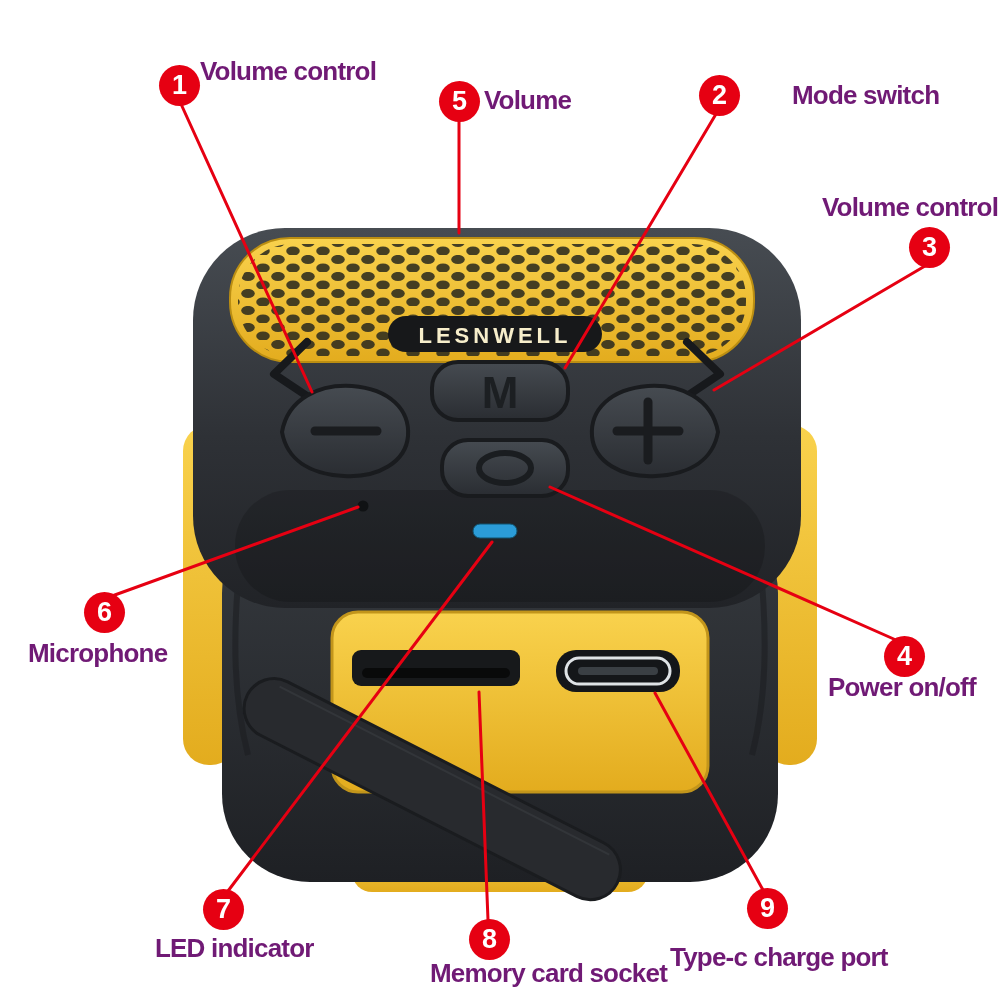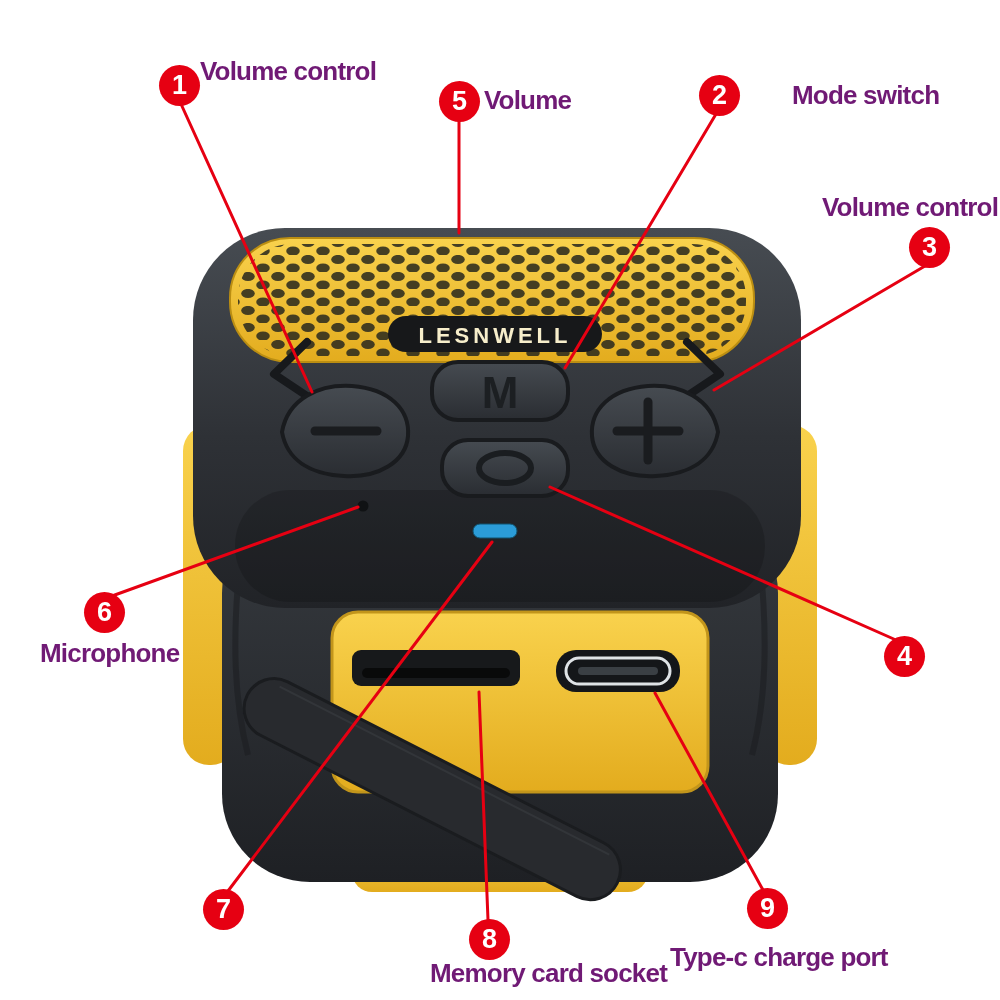--- a/index.html
+++ b/index.html
@@ -137,28 +137,30 @@
   <div class="badge" style="left:159px; top:65px;">1</div>
   <div class="callout-label" style="left:200px; top:56px;">Volume control</div>
 
   <div class="badge" style="left:699px; top:75px;">2</div>
   <div class="callout-label" style="left:744px; top:80px;margin-left:48px;">Mode switch</div>
 
   <div class="badge" style="left:909px; top:227px;">3</div>
   <div class="callout-label" style="left:822px; top:192px;">Volume control</div>
 
   <div class="badge" style="left:884px; top:636px;">4</div>
+  <div class="callout-label" style="left:828px; top:672px;">Power on/off</div>
 
   <div class="badge" style="left:439px; top:81px;">5</div>
   <div class="callout-label" style="left:484px; top:85px;">Volume</div>
 
   <div class="badge" style="left:84px; top:592px;">6</div>
-  <div class="callout-label" style="left:40px; top:638px;">Microphone</div>
+  <div class="callout-label" style="left:28px; top:638px;">Microphone</div>
 
   <div class="badge" style="left:203px; top:889px;">7</div>
+  <div class="callout-label" style="left:155px; top:933px;">LED indicator</div>
 
   <div class="badge" style="left:469px; top:919px;">8</div>
   <div class="callout-label" style="left:398px; top:958px;margin-left:32px;">Memory card socket</div>
 
   <div class="badge" style="left:747px; top:888px;">9</div>
   <div class="callout-label" style="left:670px; top:926px;margin-top:16px;">Type-c charge port</div>
 
 </div>
 
 </body></html>

